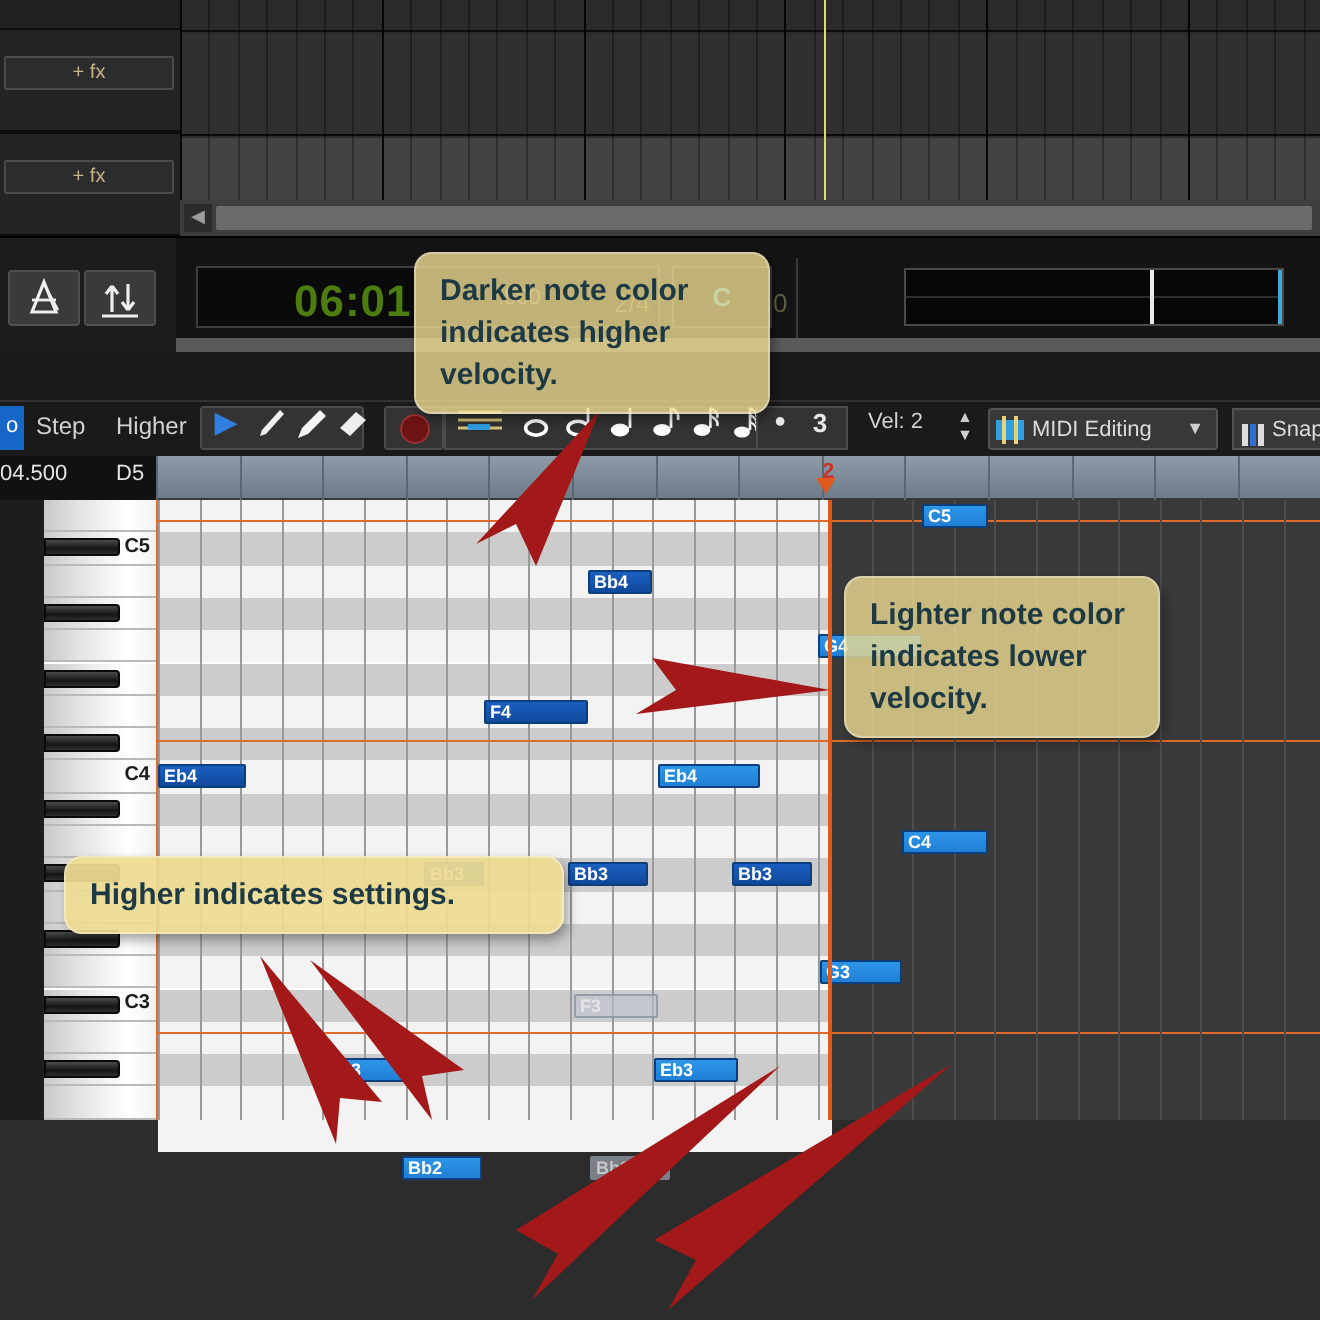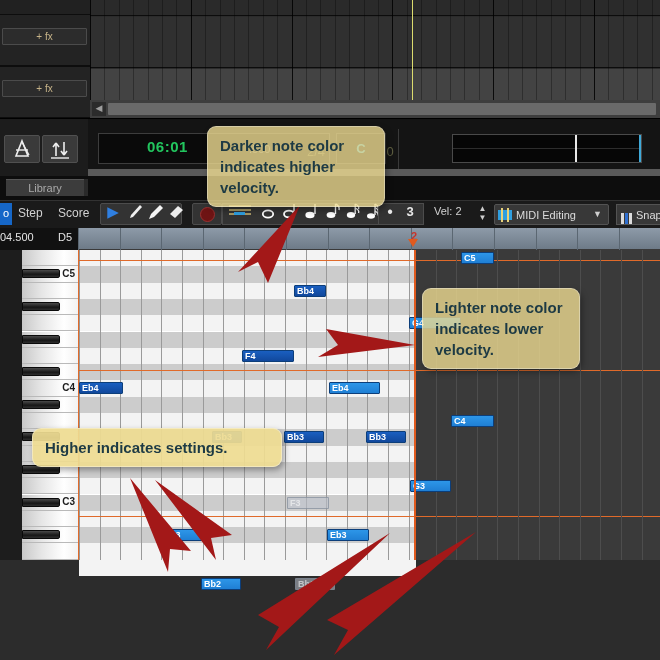--- a/index.html
+++ b/index.html
@@ -37,21 +37,21 @@
   .hscroll .arrow { position:absolute; left:2px; top:2px; width:14px; height:14px; background:#2b2b2b; color:#9d9d9d; font-size:9px; text-align:center; line-height:13px;}
   .hscroll .thumb { position:absolute; left:18px; top:3px; width:548px; height:12px; background:#6a6a6a; border-radius:1px;}
 
   
   .transport { position:absolute; left:0; top:118px; width:660px; height:58px; background:#141414; border-top:1px solid #000; }
   .tp-left { position:absolute; left:0; top:0; width:88px; height:57px; background:#1c1c1c; }
   .tp-iconbtn { position:absolute; top:16px; width:36px; height:28px; background:#3a3a3a; border:1px solid #505050; border-radius:2px; }
   .tp-iconbtn.one { left:4px; } .tp-iconbtn.two { left:42px; }
 
   .tp-clock { position:absolute; left:98px; top:14px; width:232px; height:31px; background:#0a0a0a; border:1px solid #3d3d3d; }
-  .clock-main { position:absolute; left:48px; top:4px; font-size:15px; font-weight:bold; color:#22c55e; letter-spacing:.5px; }
+  .clock-main { position:absolute; left:48px; top:4px; font-size:22px; font-weight:bold; color:#4d7c0f; letter-spacing:.5px; }
   .clock-sub  { position:absolute; left:150px; top:9px; font-size:11px; color:#737373; }
   .clock-sig  { position:absolute; left:208px; top:10px; font-size:13px; color:#5e5e40; }
 
   .tp-key { position:absolute; left:336px; top:14px; width:50px; height:31px; background:#0a0a0a; border:1px solid #3d3d3d; color:#2fb5e8; font-size:13px; font-weight:bold; text-align:center; line-height:30px;}
   .tp-sep { position:absolute; left:398px; top:10px; width:1px; height:40px; background:#3a3a3a;}
   .tp-meters { position:absolute; left:452px; top:15px; width:190px; height:29px; border:1px solid #4a4a4a; background:#060606;}
   .tp-meters .divline { position:absolute; left:0; right:0; top:13px; height:1px; background:#2d2d2d;}
   .tp-meters .vsplit { position:absolute; top:0; bottom:0; width:2px; background:#e8e8e8;}
   .tp-bottombar { position:absolute; left:88px; top:50px; width:572px; height:7px; background:#5a5a5a;}
 
@@ -218,29 +218,25 @@
     <div class="tp-key">C</div>
     <div class="tp-sep"></div>
     <div class="tp-meters">
       <div class="divline"></div>
       <div class="vsplit" style="left:122px"></div>
       <div class="vsplit" style="left:186px;background:#3fa9d8"></div>
     </div>
     <div class="tp-bottombar"></div>
   </div>
 
-  <div class="libstrip">
-    <div class="lib-tab">Library</div>
-    <div class="lib-tab-shadow"></div>
-  </div>
 
   <div class="mtool">
     <div class="mt-blue">o</div>
     <div class="mt-txt" style="left:18px">Step</div>
-    <div class="mt-txt" style="left:58px">Score</div>
+    <div class="mt-txt" style="left:58px">Higher</div>
 
     <div class="mt-grp" style="left:100px; width:82px;"></div>
     <div class="mt-ic mt-play" style="left:102px; width:22px;">▶</div>
     <div class="mt-ic" style="left:126px; width:20px;">
       <svg width="20" height="22" viewBox="0 0 20 22">
           <path d="M14 4 L16 6 L7 16 L4 17 L5 14 Z" fill="#f0f0f0"></path>
         </svg>
     </div>
     <div class="mt-ic" style="left:146px; width:20px;">
       <svg width="20" height="22" viewBox="0 0 20 22">

